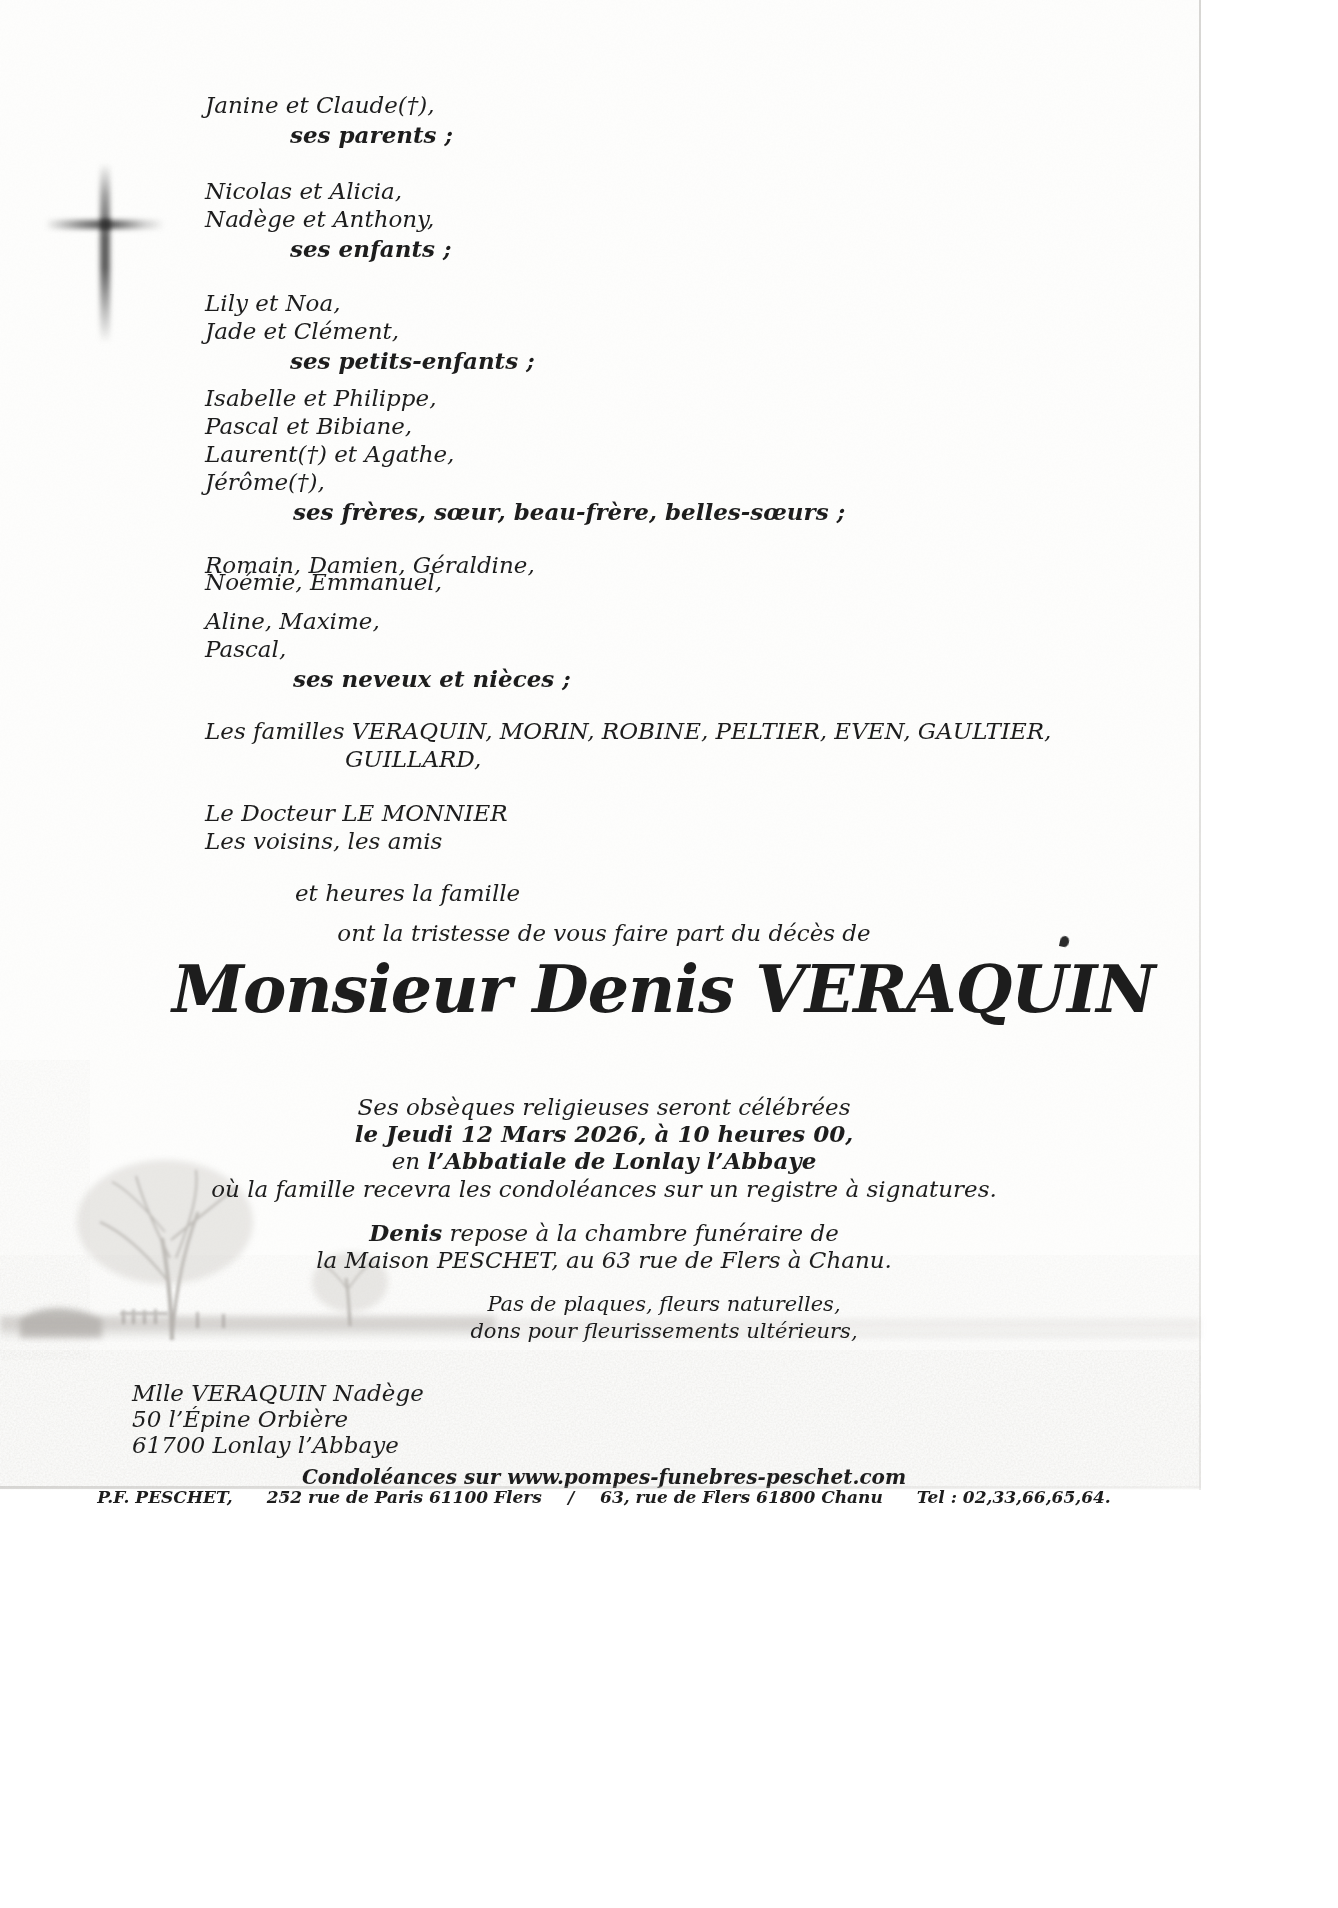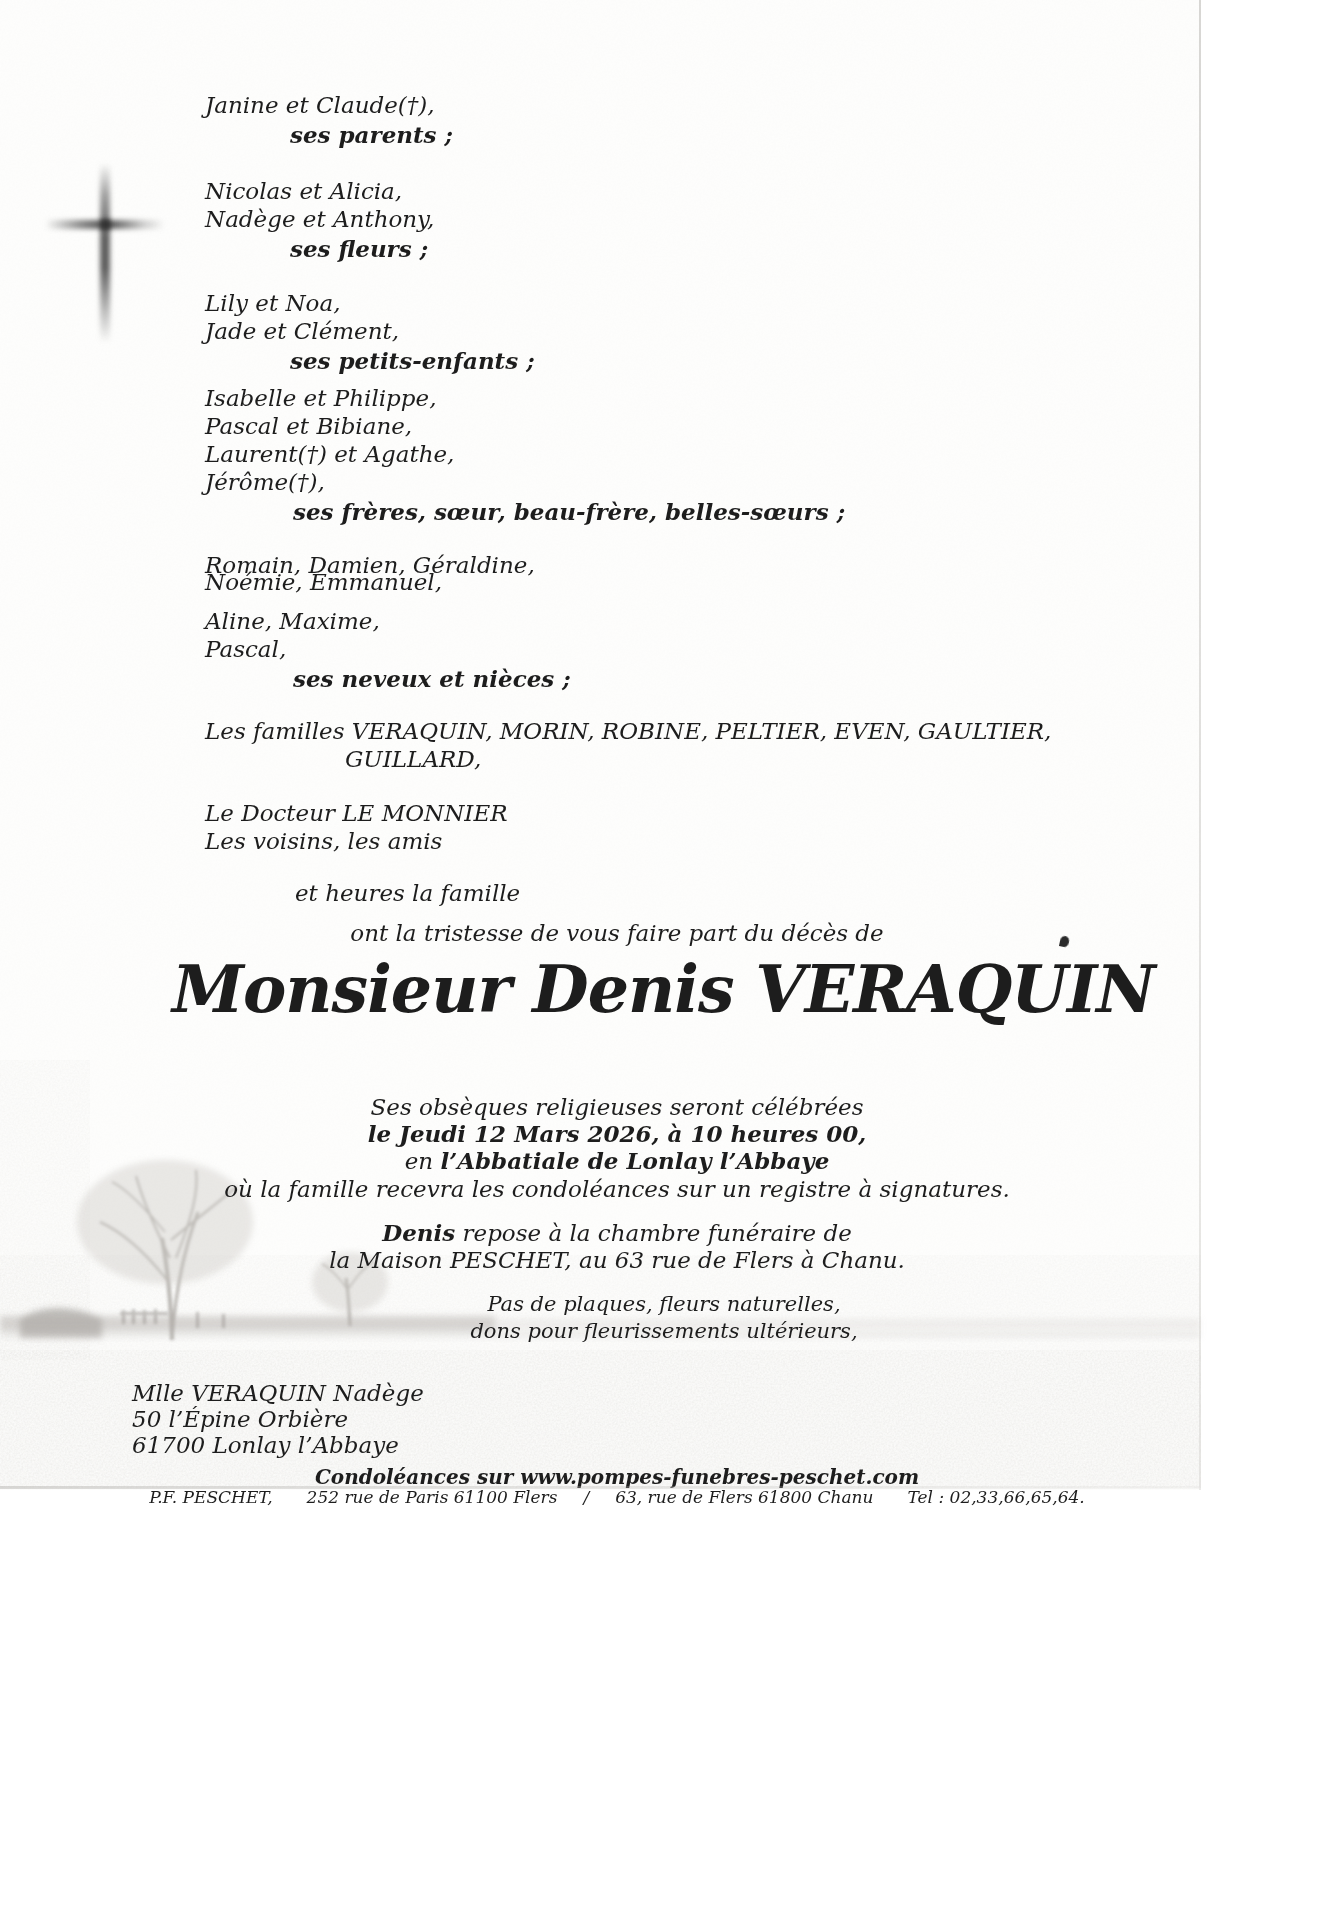--- a/index.html
+++ b/index.html
@@ -21,30 +21,30 @@
   }
   .card-bottom-edge{
     position:absolute;left:0;top:1486px;width:1199px;height:3px;
     background:linear-gradient(to right, rgba(175,173,169,.45), rgba(205,203,199,.15));
   }
   .line{
     position:absolute;white-space:nowrap;
     font-style:italic;font-size:23px;line-height:1.15;text-align:center;
   }
   .bold{font-weight:bold;}
-  .centered{left:117px;width:1000px;text-align:center;}
+  .centered{left:104px;width:1000px;text-align:center;}
   .flowers-line{left:264px;width:800px;text-align:center;font-size:21px;}
   .title{
     font-size:65px;font-weight:bold;letter-spacing:-1px;
   }
   .small{font-size:17px;}
   .footer-row{
     display:flex;justify-content:center;align-items:baseline;
   }
-  .footer-row span{display:inline-block;}
+  .footer-row span{display:inline-block;font-weight:bold;}
   .gap-l{margin-right:34px;} .gap-m{margin-right:26px;}
   .speck{
     position:absolute;left:1060px;top:936px;width:9px;height:11px;
     border-radius:50% 50% 50% 0;background:#2a2a2a;filter:blur(.6px);
     transform:rotate(12deg);
   }
   
   .cross-v{
     position:absolute;left:100px;top:163px;width:10px;height:180px;
     background:linear-gradient(to bottom,
@@ -135,21 +135,21 @@
     <div class="cross-v"></div>
     <div class="cross-h"></div>
     <div class="cross-core"></div>
   </div>
 
   <div class="line" style="left:205px;top:92px">Janine et Claude(†),</div>
   <div class="line bold" style="left:290px;top:122px">ses parents ;</div>
 
   <div class="line" style="left:205px;top:178px">Nicolas et Alicia,</div>
   <div class="line" style="left:205px;top:206px">Nadège et Anthony,</div>
-  <div class="line bold" style="left:290px;top:236px">ses fleurs ;</div>
+  <div class="line bold" style="left:290px;top:236px">ses enfants ;</div>
 
   <div class="line" style="left:205px;top:290px">Lily et Noa,</div>
   <div class="line" style="left:205px;top:318px">Jade et Clément,</div>
   <div class="line bold" style="left:290px;top:348px">ses petits-enfants ;</div>
 
   <div class="line" style="left:205px;top:385px">Isabelle et Philippe,</div>
   <div class="line" style="left:205px;top:413px">Pascal et Bibiane,</div>
   <div class="line" style="left:205px;top:441px">Laurent(†) et Agathe,</div>
   <div class="line" style="left:205px;top:469px">Jérôme(†),</div>
   <div class="line bold" style="left:293px;top:499px">ses frères, sœur, beau-frère, belles-sœurs ;</div>

